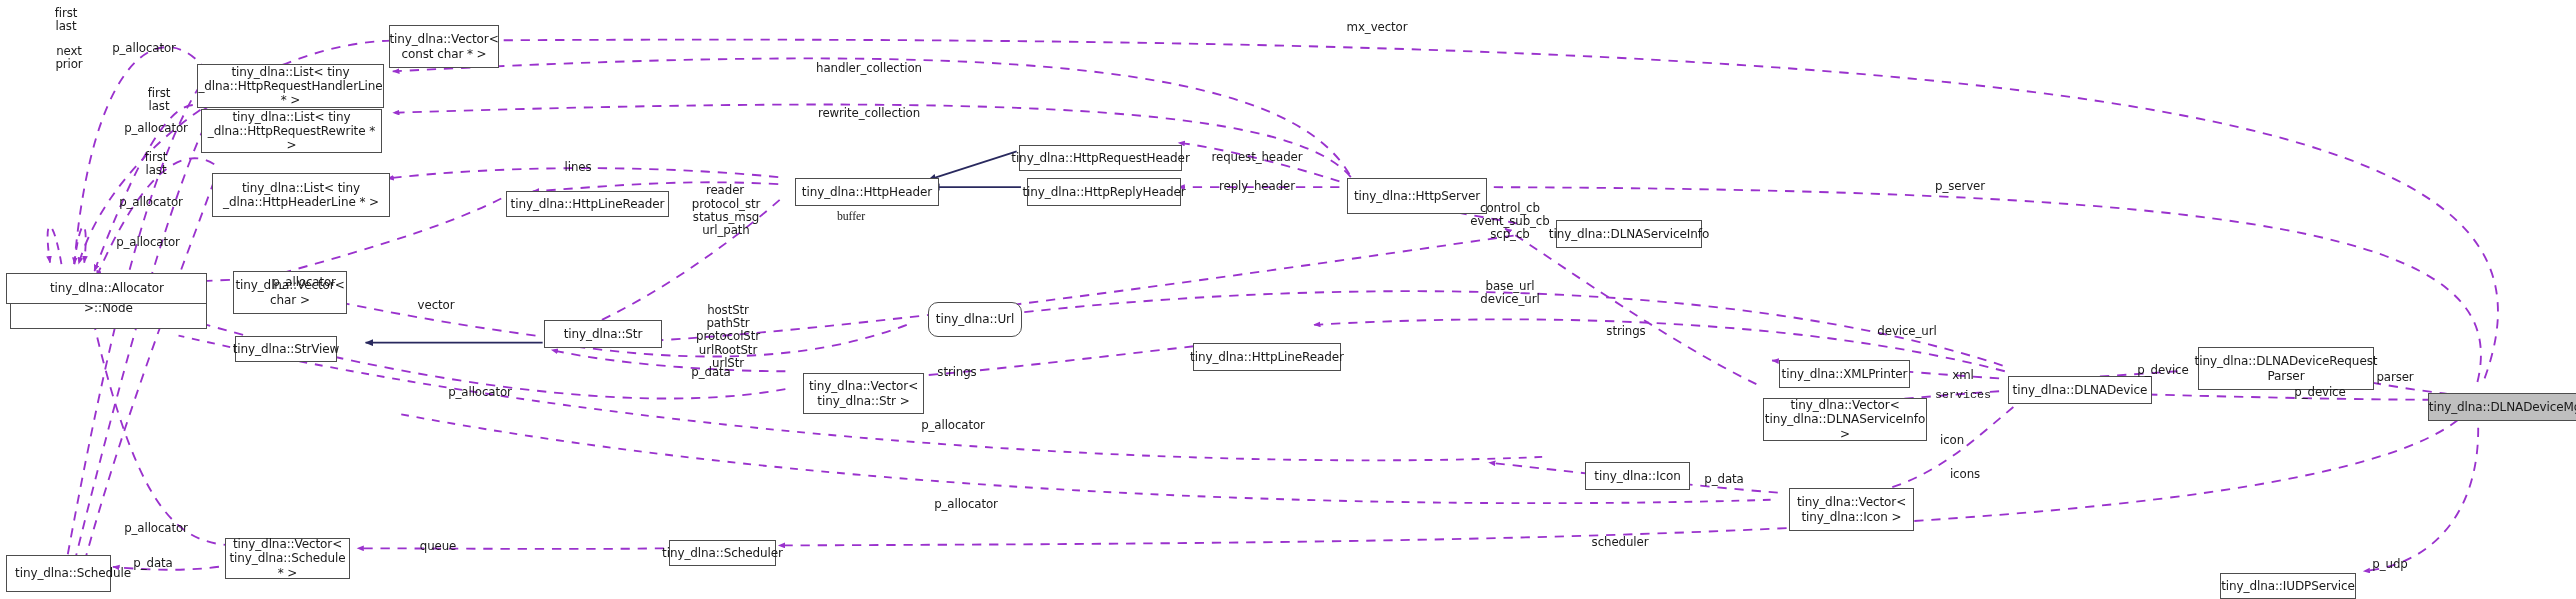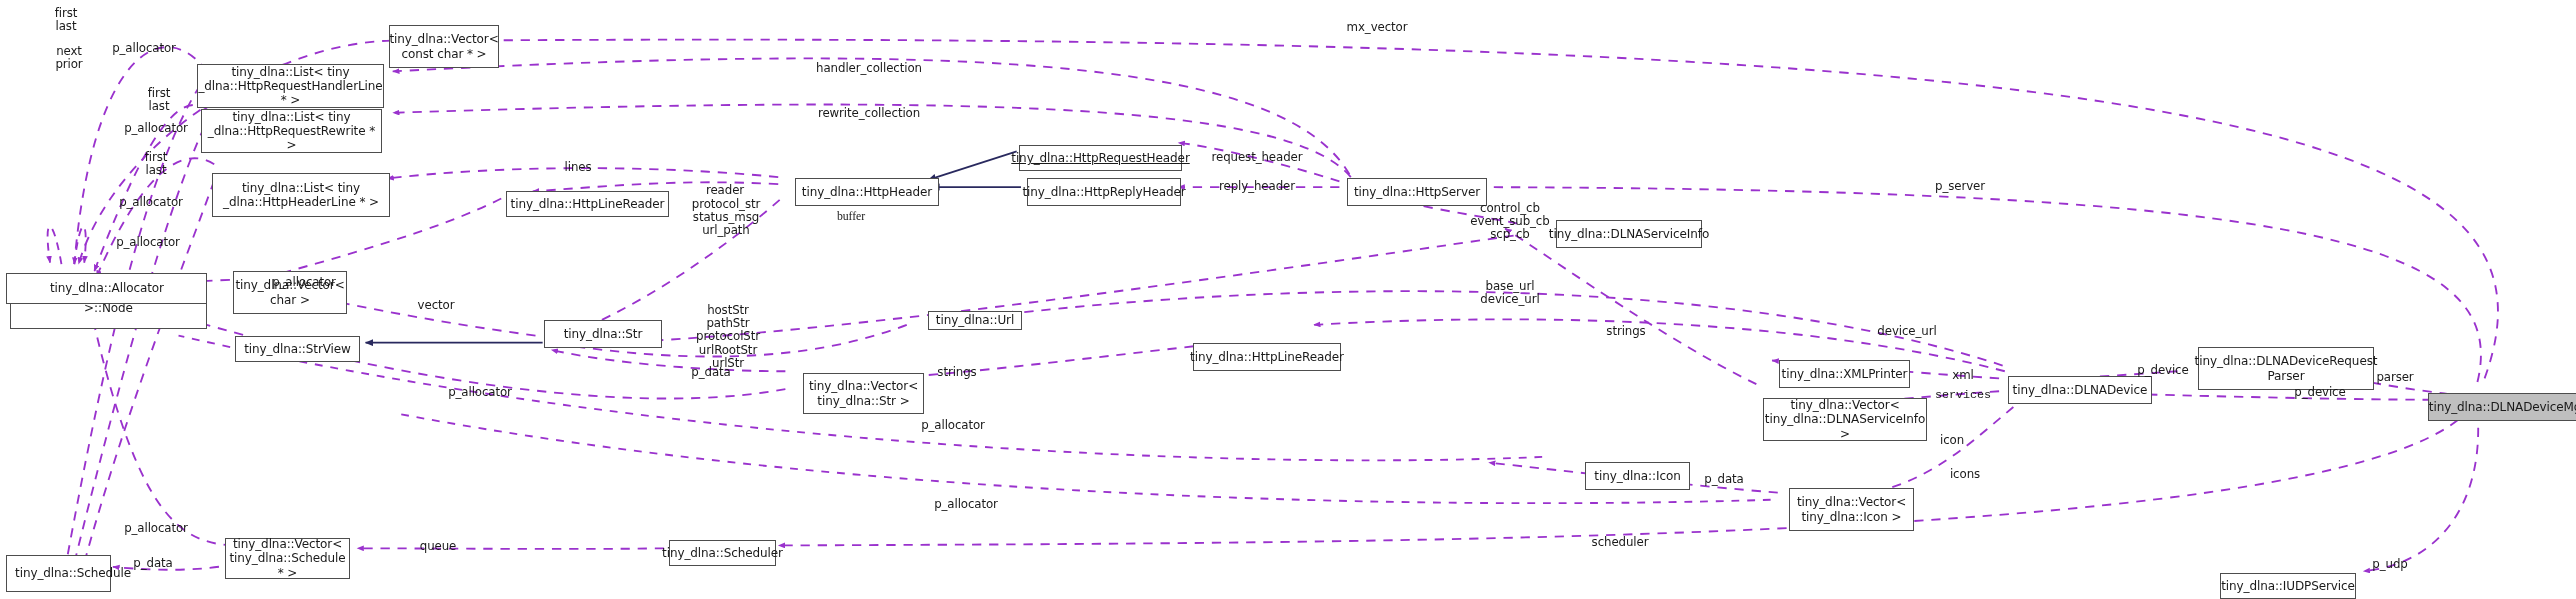--- a/index.html
+++ b/index.html
@@ -170,31 +170,31 @@
       <div class="node" style="left: 197px; top: 64px; width: 187px; height: 44px;">tiny_dlna::List&lt; tiny
 _dlna::HttpRequestHandlerLine * &gt;</div>
       <div class="node" style="left: 201px; top: 109px; width: 181px; height: 44px;">tiny_dlna::List&lt; tiny
 _dlna::HttpRequestRewrite * &gt;</div>
       <div class="node" style="left: 212px; top: 173px; width: 178px; height: 44px;">tiny_dlna::List&lt; tiny
 _dlna::HttpHeaderLine * &gt;</div>
       <div class="node" style="left: 389px; top: 25px; width: 110px; height: 43px;">tiny_dlna::Vector&lt;
 const char * &gt;</div>
       <div class="node" style="left: 233px; top: 271px; width: 114px; height: 43px;">tiny_dlna::Vector&lt;
 char &gt;</div>
-      <div class="node" style="left: 235px; top: 336px; width: 125px; height: 26.4px;">tiny_dlna::StrView</div>
+      <div class="node" style="left: 235px; top: 336px; width: 102px; height: 26.4px;">tiny_dlna::StrView</div>
       <div class="node" style="left: 544px; top: 320px; width: 118px; height: 28px;">tiny_dlna::Str</div>
       <div class="node" style="left: 803px; top: 373px; width: 121px; height: 41px;">tiny_dlna::Vector&lt;
 tiny_dlna::Str &gt;</div>
       <div class="node" style="left: 506px; top: 191px; width: 163px; height: 26.4px;">tiny_dlna::HttpLineReader</div>
       <div class="node" style="left: 795px; top: 178px; width: 144px; height: 28px;">tiny_dlna::HttpHeader</div>
-      <div class="node" style="left: 1019px; top: 145px; width: 163px; height: 26.4px; text-decoration: underline;">tiny_dlna::HttpRequestHeader</div>
+      <div class="node" style="left: 1019px; top: 145px; width: 163px; height: 26.4px;">tiny_dlna::HttpRequestHeader</div>
       <div class="node" style="left: 1027px; top: 178px; width: 154px; height: 28px;">tiny_dlna::HttpReplyHeader</div>
-      <div class="node" style="left: 928px; top: 311px; width: 94px; height: 19px;">tiny_dlna::Url</div>
+      <div class="node" style="left: 928px; top: 302px; width: 94px; height: 35px; border-radius: 10px;">tiny_dlna::Url</div>
       <div class="node" style="left: 1193px; top: 343px; width: 148px; height: 28px;">tiny_dlna::HttpLineReader</div>
-      <div class="node" style="left: 1347px; top: 178px; width: 140px; height: 28px;">tiny_dlna::HttpServer</div>
+      <div class="node" style="left: 1347px; top: 178px; width: 140px; height: 36px;">tiny_dlna::HttpServer</div>
       <div class="node" style="left: 1556px; top: 220px; width: 146px; height: 28px;">tiny_dlna::DLNAServiceInfo</div>
       <div class="node" style="left: 1779px; top: 360px; width: 131px; height: 28px;">tiny_dlna::XMLPrinter</div>
       <div class="node" style="left: 1763px; top: 398px; width: 164px; height: 43px;">tiny_dlna::Vector&lt;
 tiny_dlna::DLNAServiceInfo &gt;</div>
       <div class="node" style="left: 1585px; top: 462px; width: 105px; height: 28px;">tiny_dlna::Icon</div>
       <div class="node" style="left: 1789px; top: 488px; width: 125px; height: 43px;">tiny_dlna::Vector&lt;
 tiny_dlna::Icon &gt;</div>
       <div class="node" style="left: 2008px; top: 376px; width: 144px; height: 28px;">tiny_dlna::DLNADevice</div>
       <div class="node" style="left: 2198px; top: 347px; width: 176px; height: 43px;">tiny_dlna::DLNADeviceRequest
 Parser</div>

